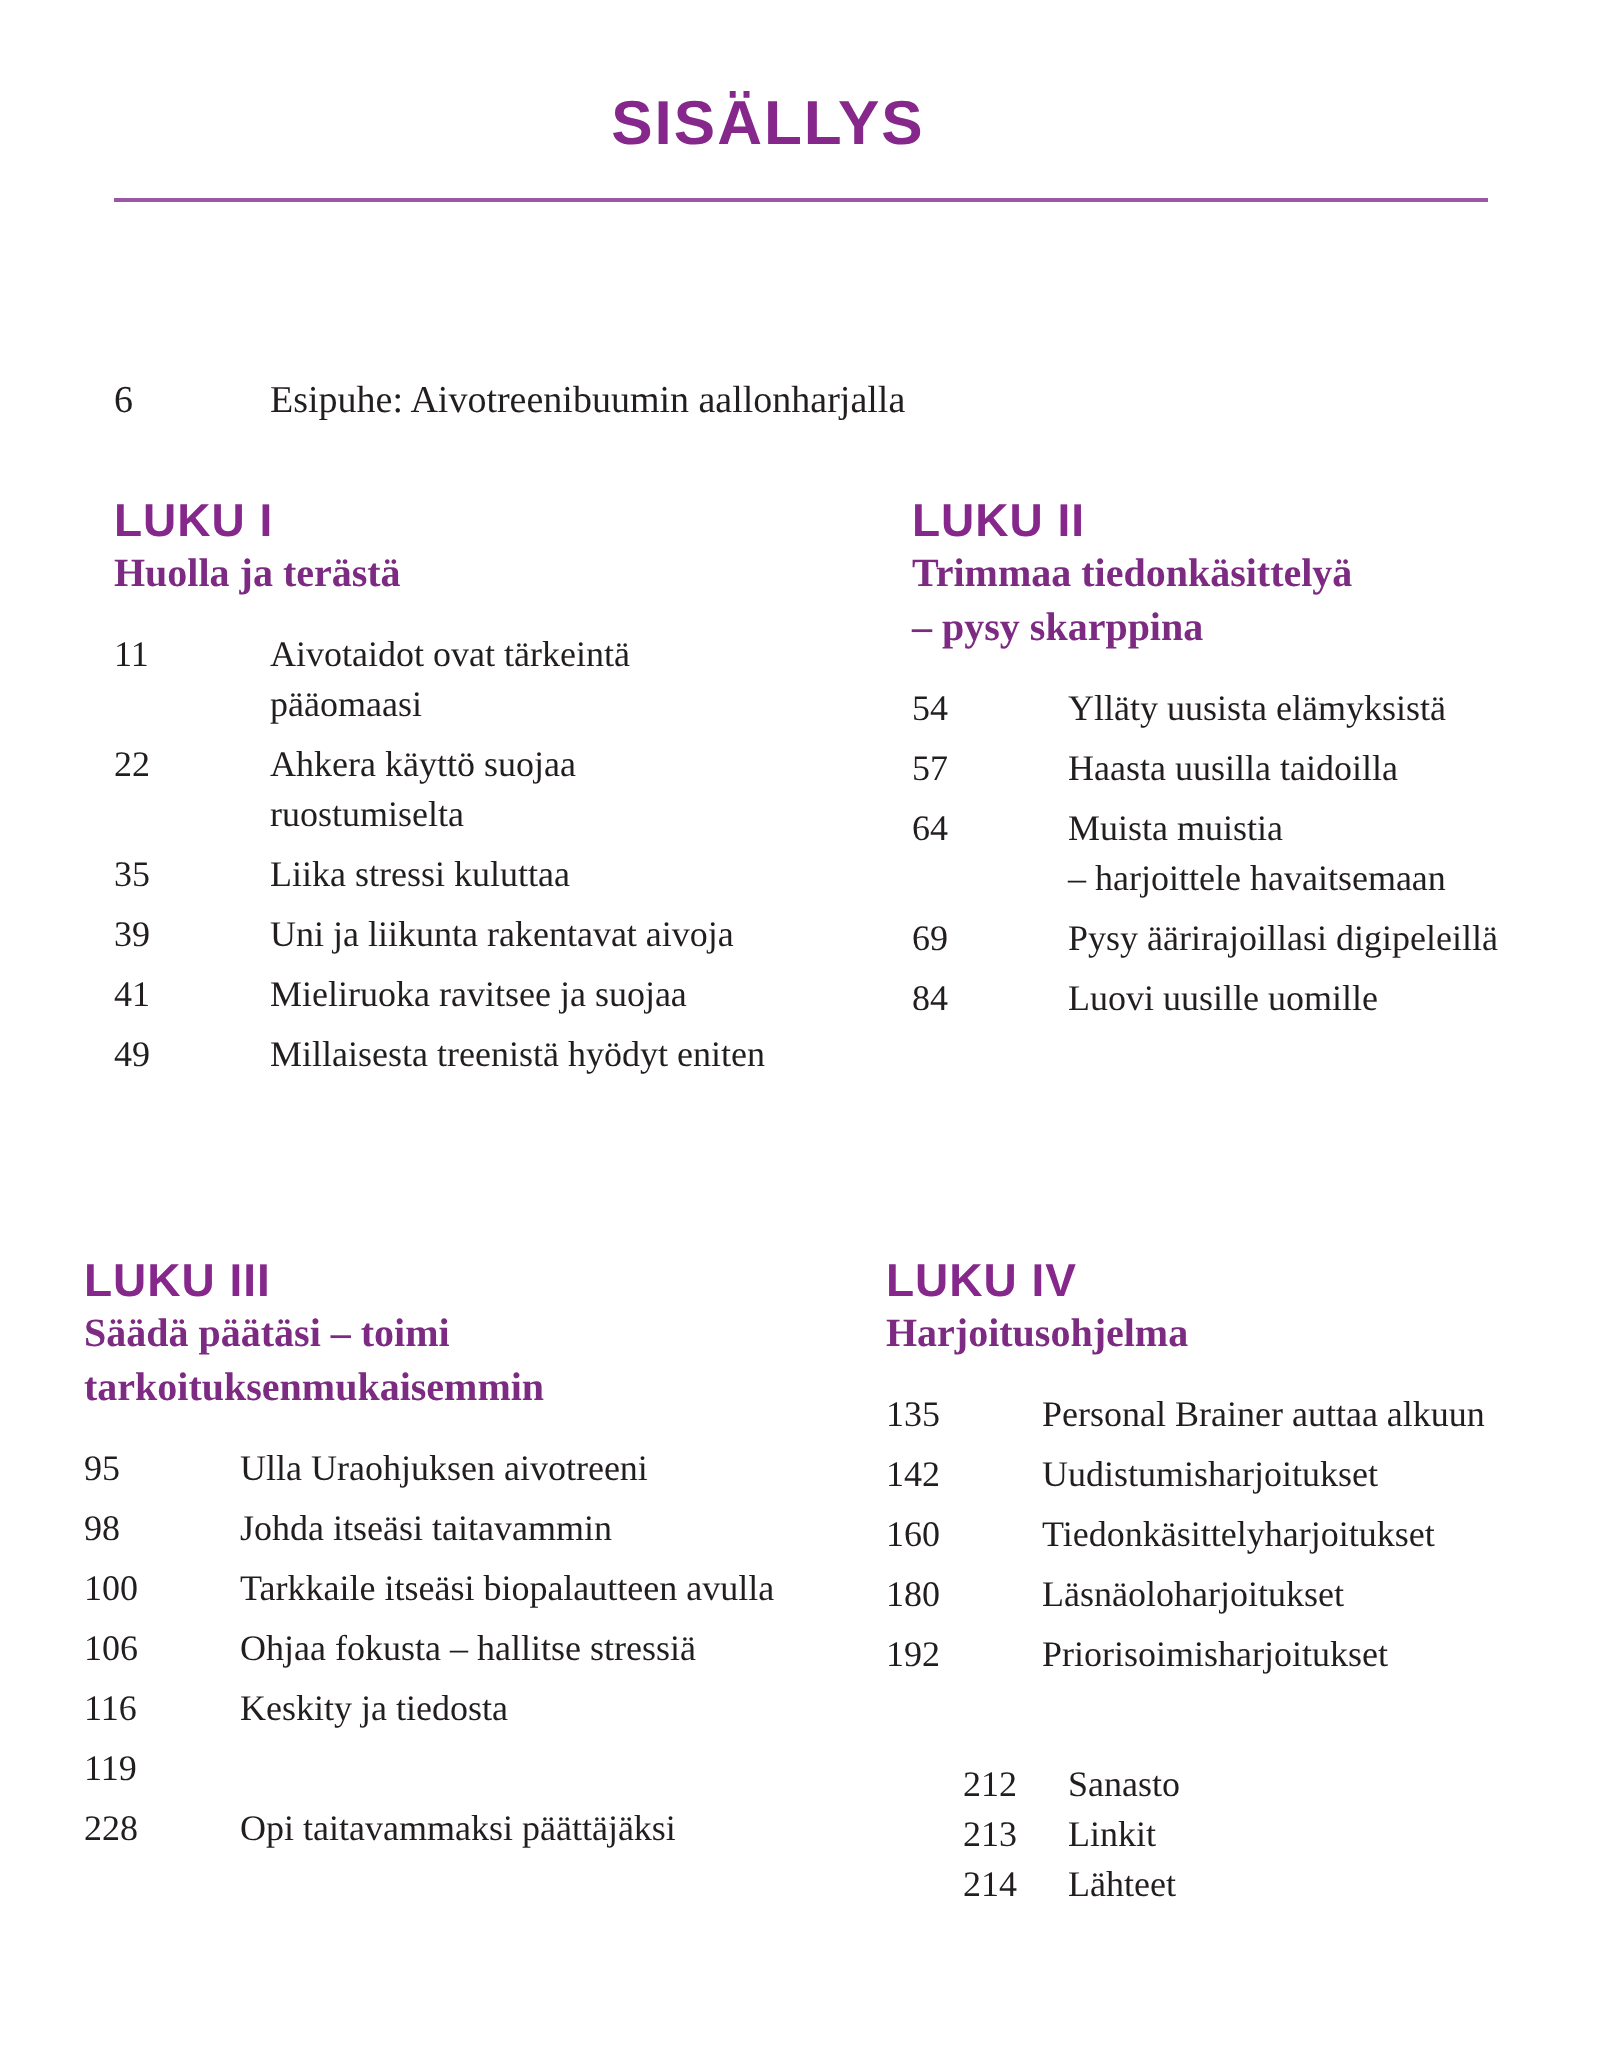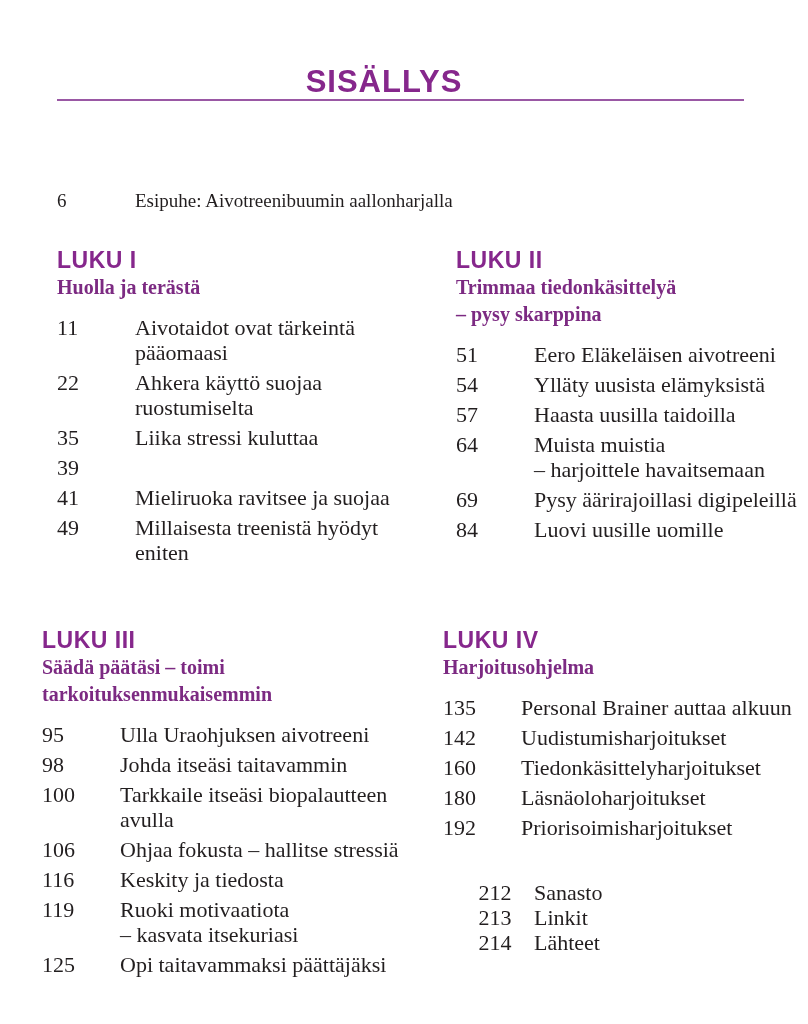--- a/index.html
+++ b/index.html
@@ -7,21 +7,21 @@
     position: relative;
     width: 808px;
     height: 1024px;
     background: var(--background, #ffffff);
     font-family: "Liberation Serif", serif;
     color: var(--text, #221E1F);
     overflow: hidden;
   }
   .doc-title {
     position: absolute;
-    top: 64px; left: 0; width: 768px;
+    top: 44px; left: 0; width: 768px;
     text-align: center;
     font-family: "Liberation Sans", sans-serif;
     font-weight: bold;
     font-size: 31px;
     letter-spacing: 1px;
     color: var(--heading-sans, #86278C);
   }
   .title-rule {
     position: absolute;
     top: 99px; left: 57px;
@@ -59,21 +59,21 @@
     font-family: "Liberation Serif", serif;
     font-weight: bold;
     font-size: 20px;
     line-height: 27px;
     white-space: pre-line;
     color: var(--heading-serif, #7C2A82);
   }
   .entries { margin-top: 14px; }
   .entry {
     display: flex;
-    font-size: 22px;
+    font-size: 18px;
     line-height: 25px;
     margin-bottom: 5px;
   }
   .backmatter {
     position: absolute;
     left: 456px; top: 880px; width: 352px; text-align: center;
   }
   .backmatter .entry { margin-bottom: 0; }
 </style>
 </head>
@@ -102,42 +102,39 @@
           <div class="num">22</div>
           <div class="title">Ahkera käyttö suojaa
 ruostumiselta</div>
         </div>
         <div class="entry">
           <div class="num">35</div>
           <div class="title">Liika stressi kuluttaa</div>
         </div>
         <div class="entry">
           <div class="num">39</div>
+          <div class="title">Uni ja liikunta rakentavat aivoja</div>
         </div>
         <div class="entry">
           <div class="num">41</div>
           <div class="title">Mieliruoka ravitsee ja suojaa</div>
         </div>
         <div class="entry">
           <div class="num">49</div>
           <div class="title">Millaisesta treenistä hyödyt eniten</div>
         </div>
       </div>
   </div>
 
   <div class="section pos-s2">
     <h2>LUKU II</h2>
     <h3>Trimmaa tiedonkäsittelyä
 – pysy skarppina</h3>
     <div class="entries">
         <div class="entry">
-          <div class="num">51</div>
-          <div class="title">Eero Eläkeläisen aivotreeni</div>
-        </div>
-        <div class="entry">
           <div class="num">54</div>
           <div class="title">Ylläty uusista elämyksistä</div>
         </div>
         <div class="entry">
           <div class="num">57</div>
           <div class="title">Haasta uusilla taidoilla</div>
         </div>
         <div class="entry">
           <div class="num">64</div>
           <div class="title">Muista muistia
@@ -174,25 +171,23 @@
         <div class="entry">
           <div class="num">106</div>
           <div class="title">Ohjaa fokusta – hallitse stressiä</div>
         </div>
         <div class="entry">
           <div class="num">116</div>
           <div class="title">Keskity ja tiedosta</div>
         </div>
         <div class="entry">
           <div class="num">119</div>
-          <div class="title">Ruoki motivaatiota
-– kasvata itsekuriasi</div>
-        </div>
-        <div class="entry">
-          <div class="num">125</div>
+        </div>
+        <div class="entry">
+          <div class="num">228</div>
           <div class="title">Opi taitavammaksi päättäjäksi</div>
         </div>
       </div>
   </div>
 
   <div class="section pos-s4">
     <h2>LUKU IV</h2>
     <h3>Harjoitusohjelma</h3>
     <div class="entries">
         <div class="entry">

